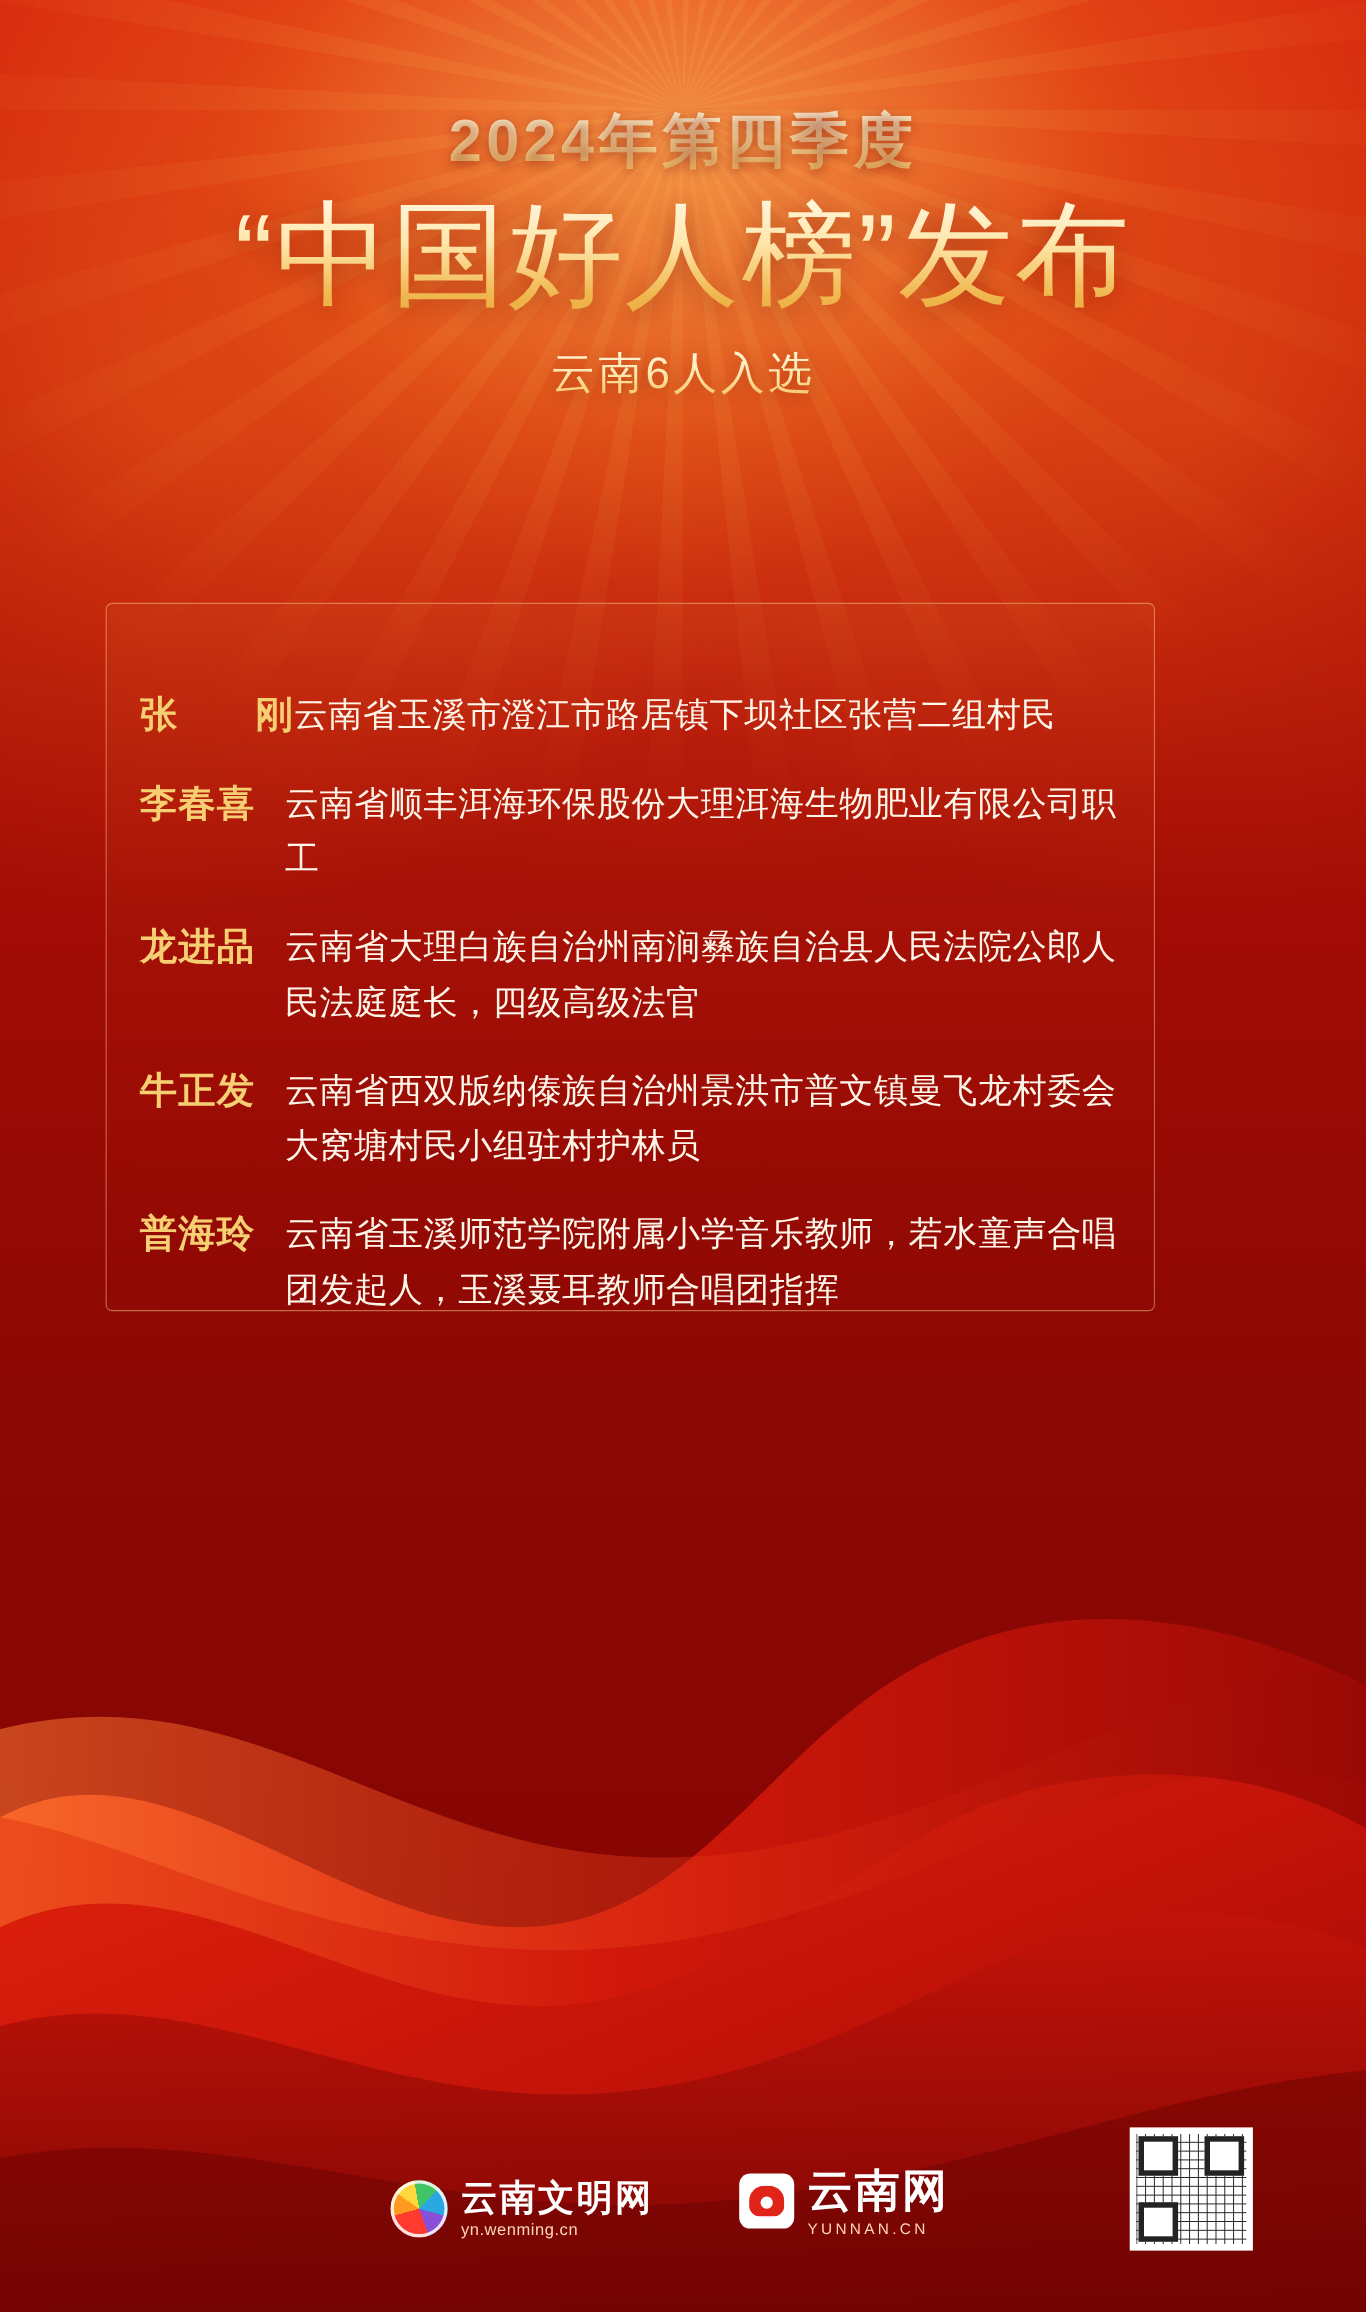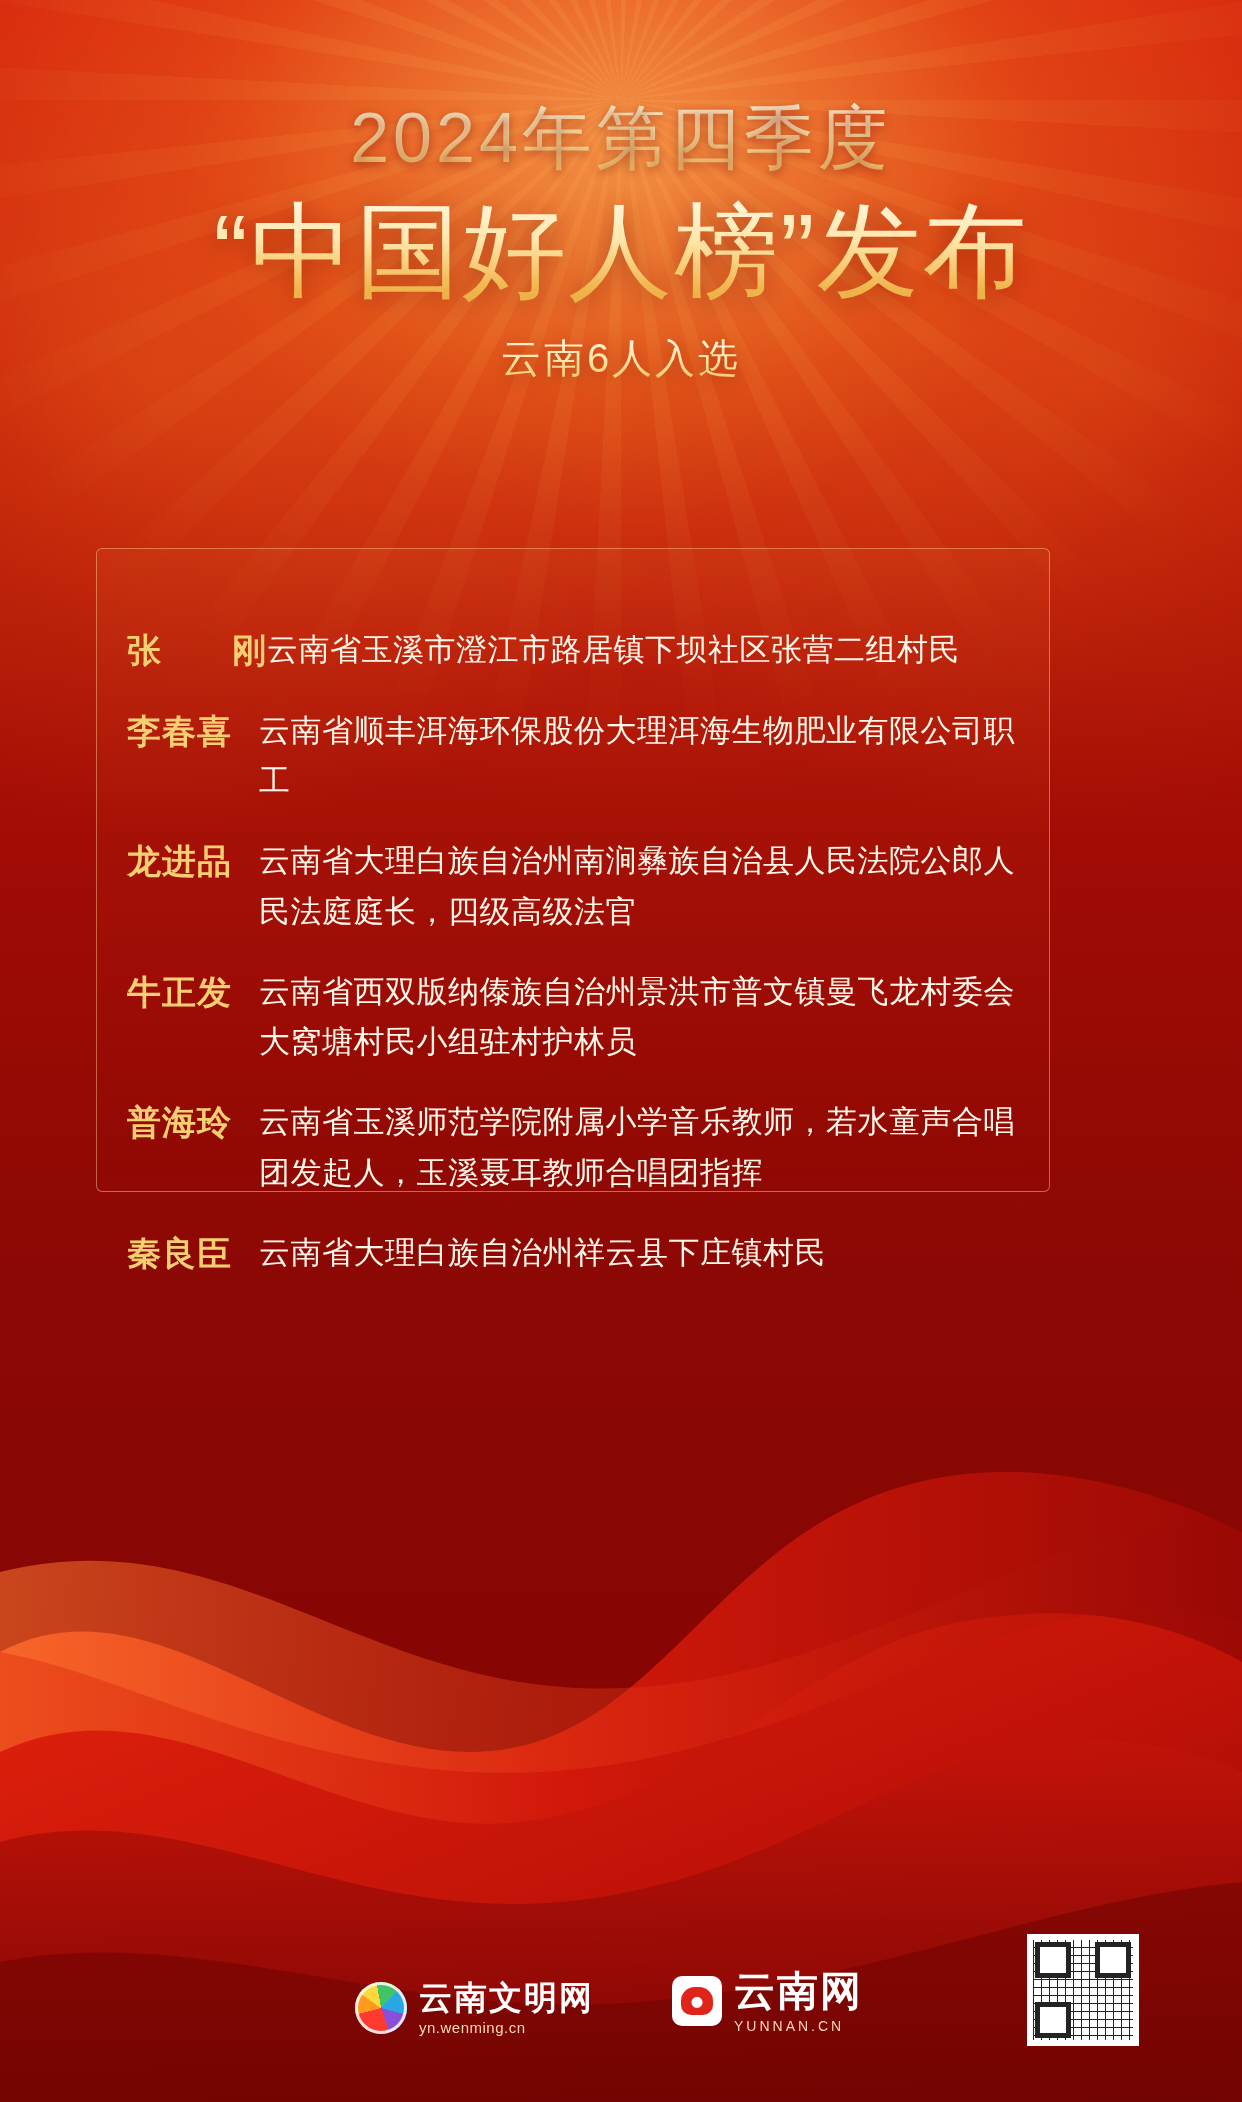--- a/index.html
+++ b/index.html
@@ -61,22 +61,22 @@
   }
 
   
   .header {
     position: relative;
     padding-top: 96px;
     text-align: center;
     z-index: 5;
   }
   .title-1 {
-    font-size: 70px;
-    font-weight: normal;
+    font-size: 54px;
+    font-weight: bold;
     letter-spacing: 4px;
     color: #ffe9b0;
     background: linear-gradient(180deg, #fff6dc 0%, #ffe6a8 45%, #f4c05e 100%);
     -webkit-background-clip: text;
     background-clip: text;
     -webkit-text-fill-color: transparent;
     text-shadow: 0 3px 10px rgba(110,6,2,0.45);
     line-height: 1.2;
   }
   .title-2 {
@@ -335,24 +335,20 @@
       <div class="row">
         <div class="name">牛正发</div>
         <div class="desc">云南省西双版纳傣族自治州景洪市普文镇曼飞龙村委会大窝塘村民小组驻村护林员</div>
       </div>
 
       <div class="row">
         <div class="name">普海玲</div>
         <div class="desc">云南省玉溪师范学院附属小学音乐教师，若水童声合唱团发起人，玉溪聂耳教师合唱团指挥</div>
       </div>
 
-      <div class="row">
-        <div class="name">秦良臣</div>
-        <div class="desc">云南省大理白族自治州祥云县下庄镇村民</div>
-      </div>
 
     </div>
   </div>
 
   <div class="footer">
 
     <div class="logo-wenming">
       <div class="rainbow-mark"></div>
       <div class="wenming-text">
         <div class="wenming-cn">云南文明网</div>

